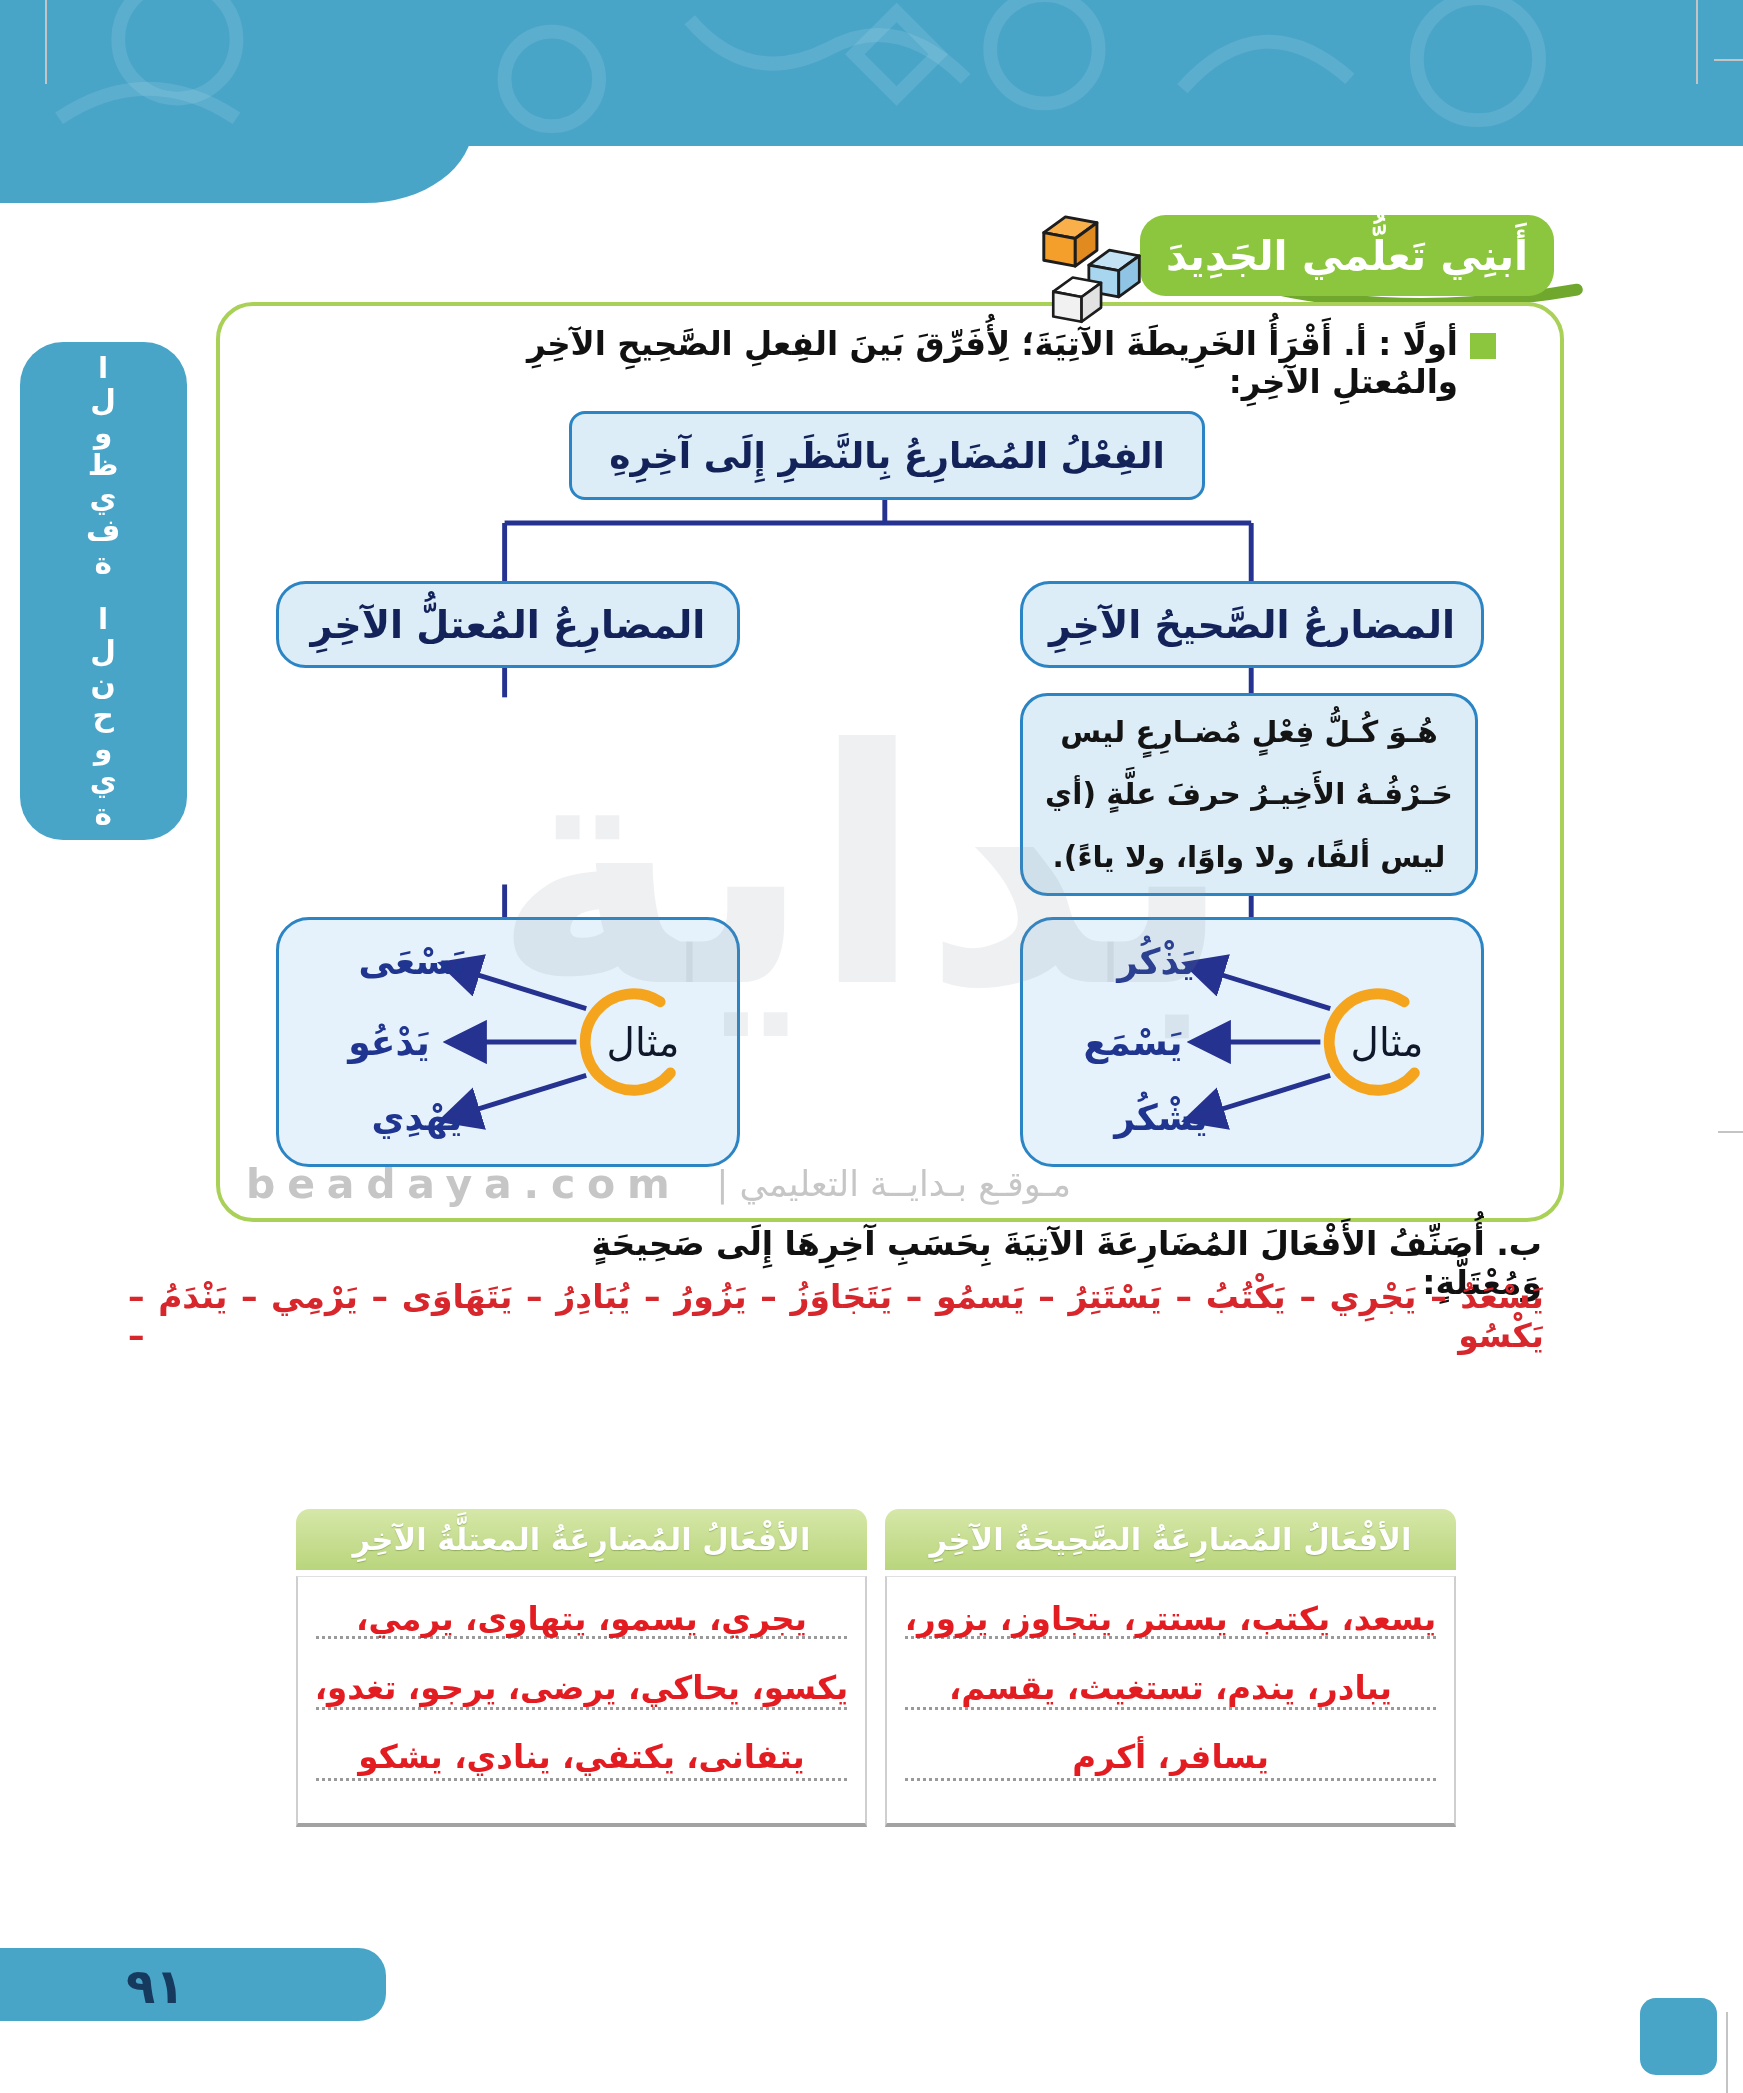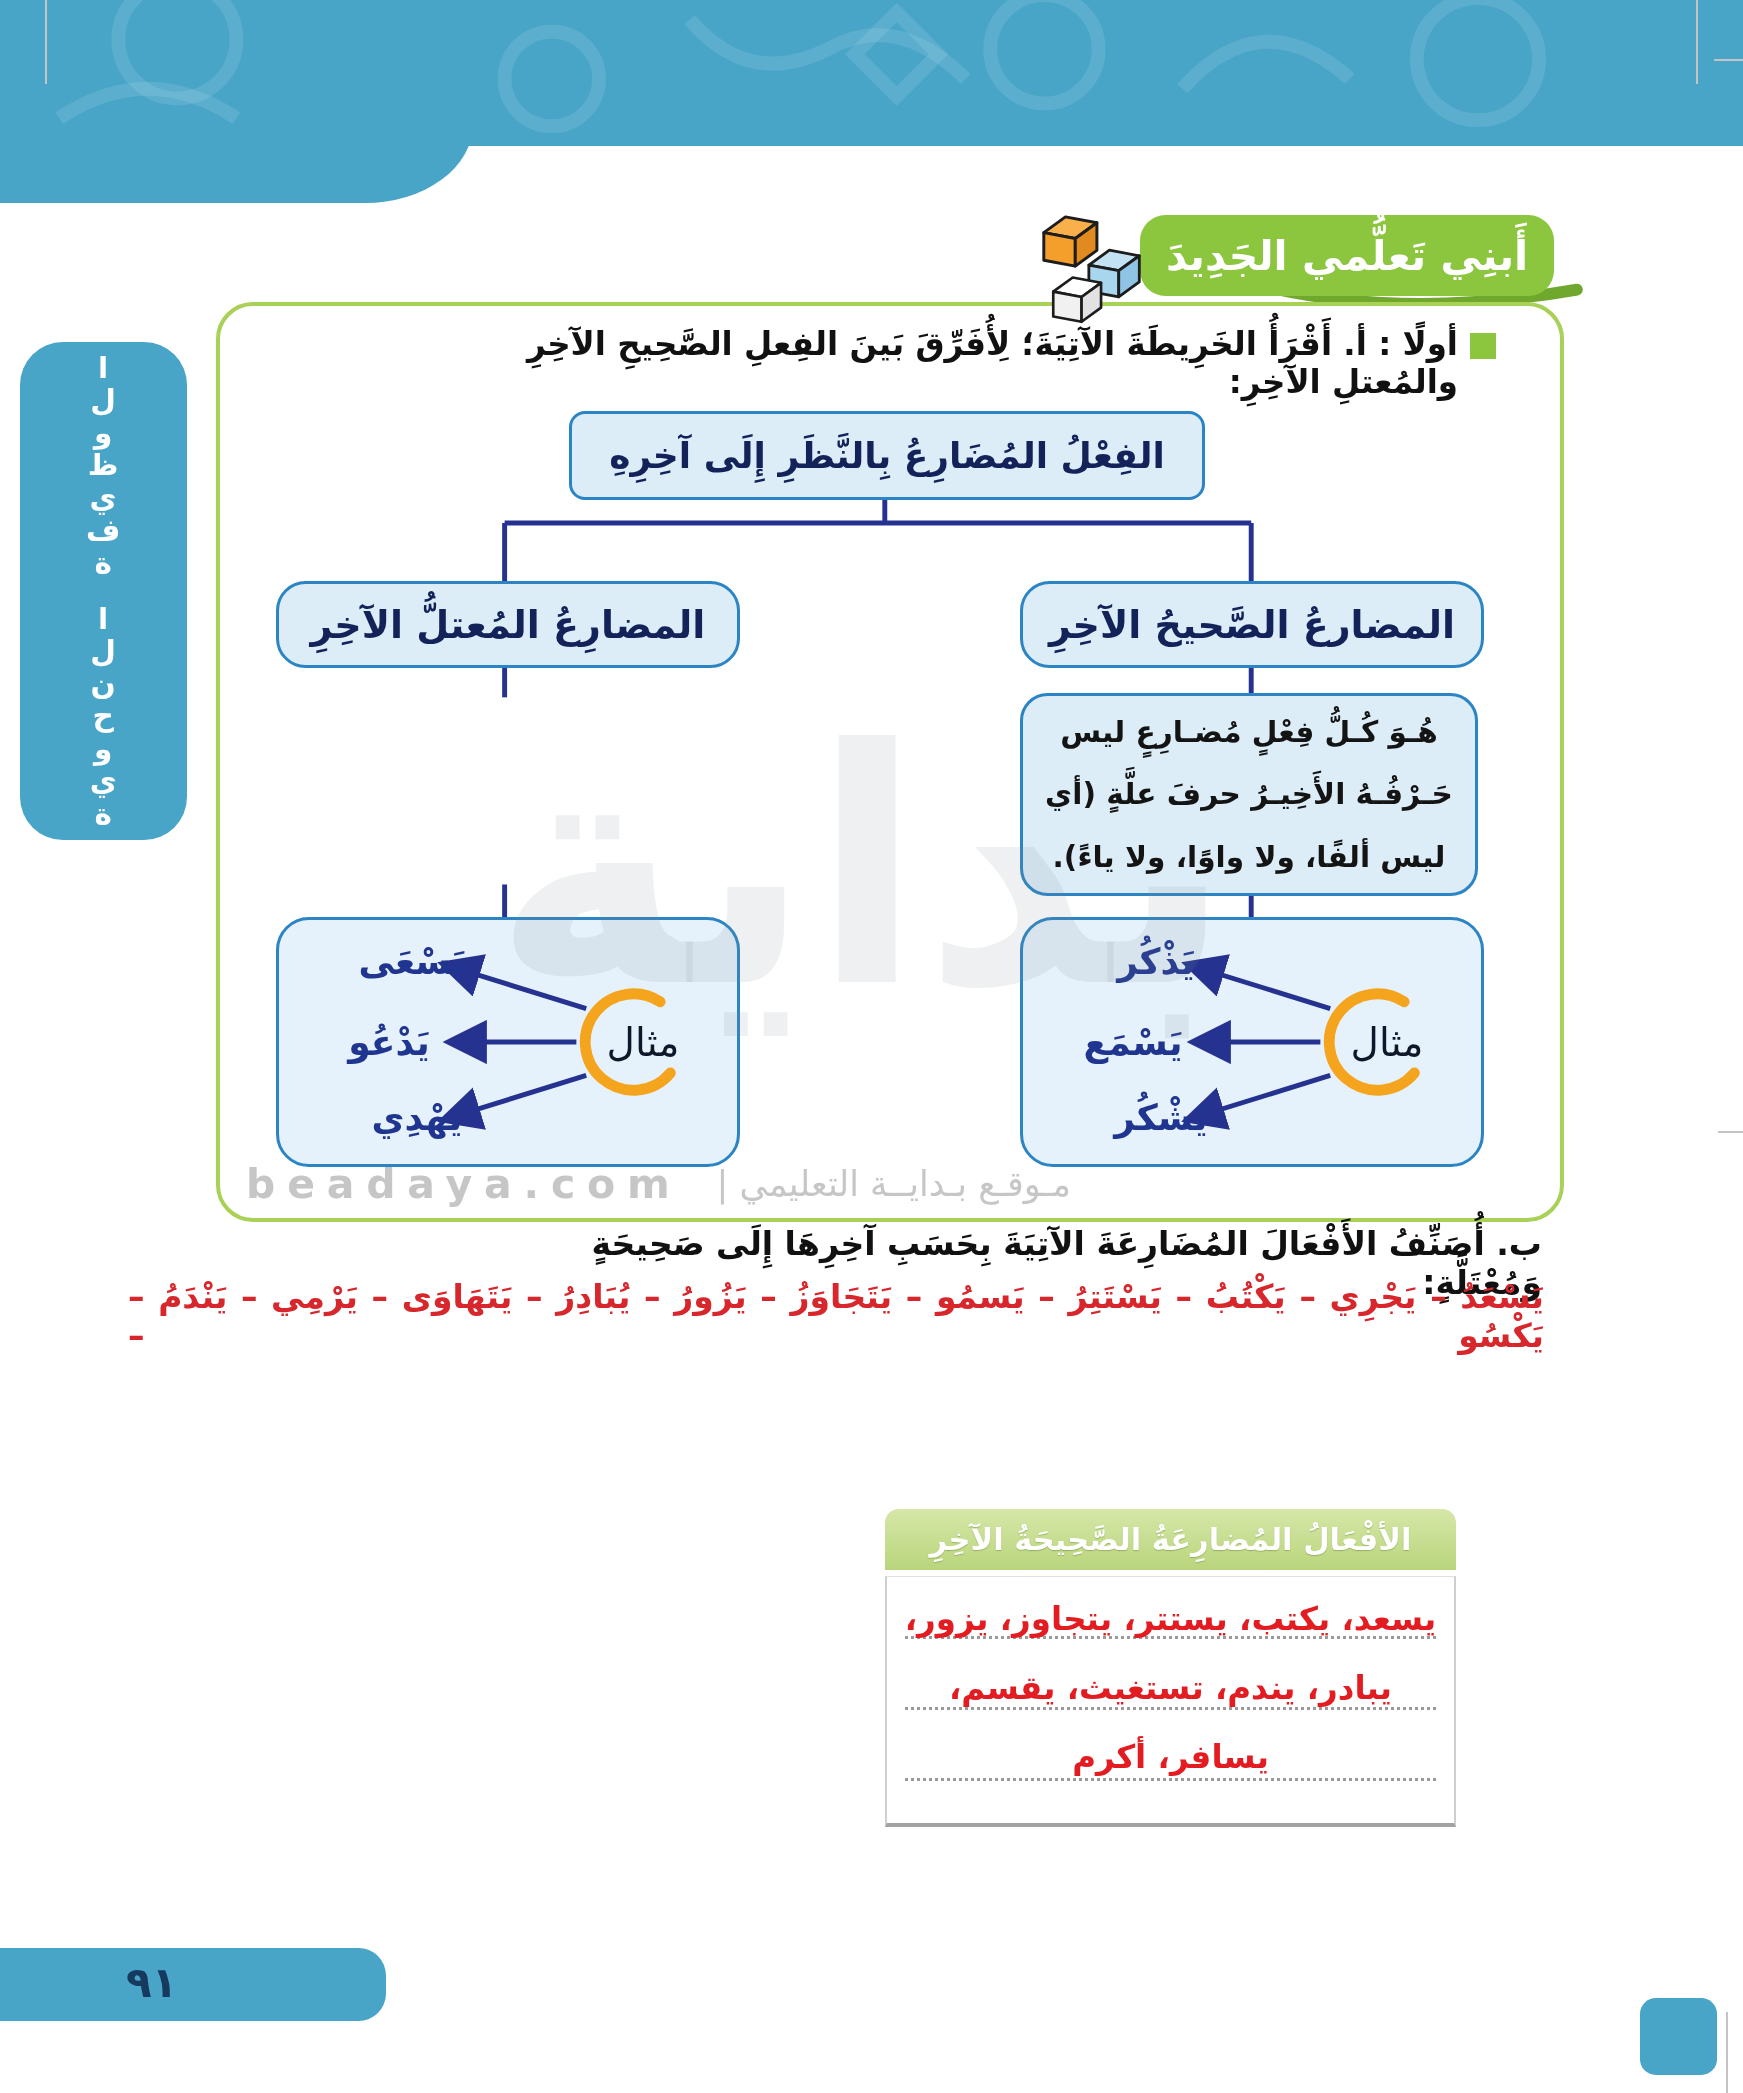--- a/index.html
+++ b/index.html
@@ -64,21 +64,21 @@
     background:linear-gradient(#d6e7a8,#b9d57c);color:#fff;font-weight:bold;font-size:30.5px;direction:rtl;
     text-shadow:0 1px 1px rgba(110,140,60,.5);}
   .ans-body{position:relative;margin-top:5.9px;height:246px;background:#fff;
     border-left:2px solid #cfcfcf;border-right:2px solid #cfcfcf;border-bottom:4.9px solid #a2a2a2;border-top:1px solid #e0e0e0;}
   .dotline{position:absolute;left:17.7px;right:17.7px;border-top:3px dotted #9a9a9a;z-index:1;}
   .ans-text{position:absolute;top:7.9px;left:13.8px;right:13.8px;direction:rtl;text-align:center;
     color:#e31c22;font-weight:bold;font-size:32.5px;line-height:69px;z-index:2;}
   
   .footer-band{position:absolute;left:0;top:1948px;width:386px;height:73px;background:#49a5c8;
     border-radius:0 27.6px 27.6px 0;}
-  .page-num{position:absolute;left:126px;top:1958px;color:#16395e;font-weight:bold;font-size:42px;z-index:2;}
+  .page-num{position:absolute;left:126px;top:1958px;color:#16395e;font-weight:bold;font-size:48px;z-index:2;}
   .corner-sq{position:absolute;left:1640px;top:1998px;width:77px;height:77px;background:#49a5c8;border-radius:15.8px;}
 </style>
 </head>
 <body>
 
 <div id="page">
 
   <div class="topband-ext"></div>
   <div class="topband"></div>
   <svg class="band-pattern" width="1744" height="203" viewBox="0 0 1770 206">
@@ -222,19 +222,28 @@
 
   <div class="ans-table" style="left:885px;">
     <div class="ans-head">الأفْعَالُ المُضارِعَةُ الصَّحِيحَةُ الآخِرِ</div>
     <div class="ans-body">
       <div class="dotline" style="top:59px;"></div>
       <div class="dotline" style="top:130px;"></div>
       <div class="dotline" style="top:201px;"></div>
       <div class="ans-text">يسعد، يكتب، يستتر، يتجاوز، يزور، يبادر، يندم، تستغيث، يقسم، يسافر، أكرم</div>
     </div>
   </div>
+  <div class="ans-table" style="left:296px;">
+    <div class="ans-head">الأفْعَالُ المُضارِعَةُ المعتلَّةُ الآخِرِ</div>
+    <div class="ans-body">
+      <div class="dotline" style="top:59px;"></div>
+      <div class="dotline" style="top:130px;"></div>
+      <div class="dotline" style="top:201px;"></div>
+      <div class="ans-text">يجري، يسمو، يتهاوى، يرمي، يكسو، يحاكي، يرضى، يرجو، تغدو، يتفانى، يكتفي، ينادي، يشكو</div>
+    </div>
+  </div>
 
   <div class="footer-band"></div>
   <div class="page-num">٩١</div>
   <div class="corner-sq"></div>
 
 </div>
 
 
 </body></html>

